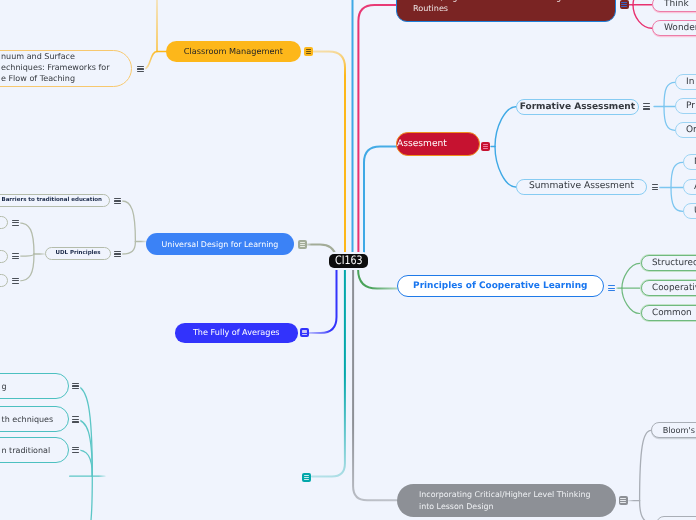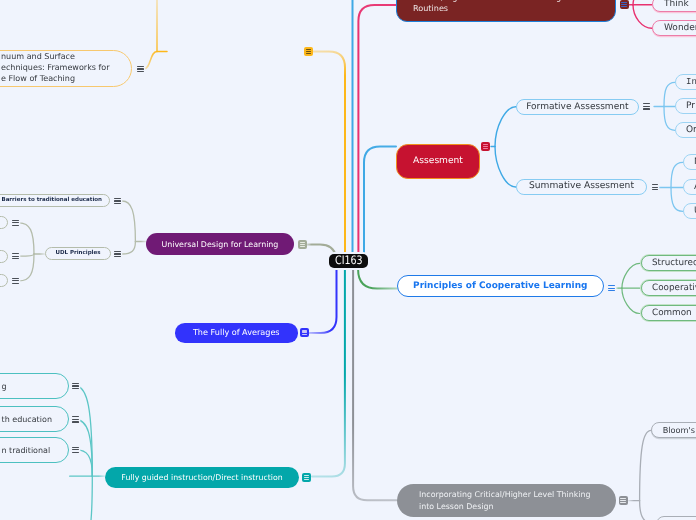--- a/index.html
+++ b/index.html
@@ -158,20 +158,21 @@
       <path d="M307,244.5H320Q336,244.5 336,260.5V254" fill="none" stroke="url(#gr17)" stroke-width="2" stroke-linecap="round" stroke-linejoin="round"></path>
       <path d="M146.4,241.5H135.4" fill="none" stroke="url(#gr18)" stroke-width="1.3" stroke-linecap="round" stroke-linejoin="round"></path>
       <path d="M135.4,241.5C135.4,211.125 131.648,201 122,201" fill="none" stroke="#b4bcab" stroke-width="1.3" stroke-linecap="round" stroke-linejoin="round"></path>
       <path d="M135.4,241.5C135.4,250.875 131.648,254 122,254" fill="none" stroke="#b4bcab" stroke-width="1.3" stroke-linecap="round" stroke-linejoin="round"></path>
       <path d="M45,254H34" fill="none" stroke="url(#gr19)" stroke-width="1.3" stroke-linecap="round" stroke-linejoin="round"></path>
       <path d="M34,254C34,230.60000000000002 29.799999999999997,222.8 19,222.8" fill="none" stroke="#b4bcab" stroke-width="1.3" stroke-linecap="round" stroke-linejoin="round"></path>
       <path d="M34,254C34,255.64999999999998 29.799999999999997,256.2 19,256.2" fill="none" stroke="#b4bcab" stroke-width="1.3" stroke-linecap="round" stroke-linejoin="round"></path>
       <path d="M34,254C34,274.17499999999995 29.799999999999997,280.9 19,280.9" fill="none" stroke="#b4bcab" stroke-width="1.3" stroke-linecap="round" stroke-linejoin="round"></path>
     </svg>
 <div class="node" style="left: 329px; top: 254px; width: 39px; height: 13.5px; border-radius: 5px; background: rgb(13, 13, 13); color: rgb(255, 255, 255); font-size: 11.6px; justify-content: center; box-shadow: rgb(240, 244, 253) 0px 0px 0px 2px; z-index: 10;"><span style="display: block; transform: scaleX(0.82); transform-origin: center center;">CI163</span></div>
+    <div class="node" style="left: 166.4px; top: 41.2px; width: 134.6px; height: 20.6px; border-radius: 10.3px; background: rgb(253, 183, 26); color: rgb(38, 38, 38); font-size: 8.2px; justify-content: center; z-index: 3;"><span style="display: block; transform: scaleX(1); transform-origin: center center;">Classroom Management</span></div>
     <div class="icon" style="left: 304.1px; top: 47px; width: 9px; height: 9px; z-index: 6; display: flex; flex-direction: column; justify-content: space-between; align-items: center; padding: 2.1px 0px; box-sizing: border-box; background: rgb(253, 183, 26); border-radius: 2px;">
       <div style="width: 5.2px; height: 1.2px; background: rgb(107, 82, 18); border-radius: 0.6px;"></div>
       <div style="width: 5.2px; height: 1.2px; background: rgb(107, 82, 18); border-radius: 0.6px;"></div>
       <div style="width: 5.2px; height: 1.2px; background: rgb(107, 82, 18); border-radius: 0.6px;"></div>
     </div>
     <div class="node" style="left: -62px; top: 50px; width: 194px; height: 36.8px; border-radius: 18.4px; background: rgb(240, 244, 253); border: 1px solid rgb(247, 200, 110); color: rgb(53, 57, 63); font-size: 8.04px; justify-content: flex-start; padding: 0px 0px 0px 62px; line-height: 10.9px; z-index: 3;"><span style="display: block; transform: scaleX(1); transform-origin: left center;">nuum and Surface
 echniques: Frameworks for
 e Flow of Teaching</span></div>
     <div class="icon" style="left: 137.4px; top: 65.8px; width: 6.2px; height: 6.4px; z-index: 6; display: flex; flex-direction: column; justify-content: space-between; align-items: center; padding: 0px; box-sizing: border-box; background: rgb(240, 244, 253); box-shadow: rgb(240, 244, 253) 0px 0px 1.5px 1.5px;">
       <div style="width: 6.2px; height: 1.2px; background: rgb(74, 79, 87); border-radius: 0.6px;"></div>
@@ -180,39 +181,39 @@
     </div>
     <div class="node" style="left: 396.4px; top: -16px; width: 220px; height: 37.6px; border-radius: 11px; background: rgb(122, 36, 35); border: 1.8px solid rgb(29, 127, 217); color: rgb(236, 228, 228); font-size: 8.1px; justify-content: flex-start; padding: 0px 0px 0px 16px; line-height: 11px; z-index: 3;"><span style="display: block; transform: scaleX(1); transform-origin: left center;">Critical/Higher Level Visible Thinking
 Routines</span></div>
     <div class="icon" style="left: 619.5px; top: 0px; width: 9px; height: 9px; z-index: 6; display: flex; flex-direction: column; justify-content: space-between; align-items: center; padding: 2.1px 0px; box-sizing: border-box; background: rgb(122, 36, 35); border-radius: 2px;">
       <div style="width: 5.2px; height: 1.2px; background: rgb(59, 99, 196); border-radius: 0.6px;"></div>
       <div style="width: 5.2px; height: 1.2px; background: rgb(59, 99, 196); border-radius: 0.6px;"></div>
       <div style="width: 5.2px; height: 1.2px; background: rgb(59, 99, 196); border-radius: 0.6px;"></div>
     </div>
     <div class="node" style="left: 651.7px; top: -4.4px; width: 80px; height: 16.4px; border-radius: 8.2px; background: rgb(240, 244, 253); border: 1px solid rgb(236, 124, 168); color: rgb(53, 57, 63); font-size: 9px; justify-content: flex-start; padding: 0px 11px; box-shadow: rgb(248, 198, 219) 0px 1.2px 0px 0px; z-index: 3;"><span style="display: block; transform: scaleX(1); transform-origin: left center;">Think</span></div>
     <div class="node" style="left: 651.9px; top: 20px; width: 80px; height: 16.4px; border-radius: 8.2px; background: rgb(240, 244, 253); border: 1px solid rgb(236, 124, 168); color: rgb(53, 57, 63); font-size: 9px; justify-content: flex-start; padding: 0px 11px; box-shadow: rgb(248, 198, 219) 0px 1.2px 0px 0px; z-index: 3;"><span style="display: block; transform: scaleX(1); transform-origin: left center;">Wonder</span></div>
-    <div class="node" style="left: 396px; top: 144px; width: 84px; height: 35px; border-radius: 11.85px; background: rgb(198, 18, 48); border: 1.6px solid rgb(240, 144, 28); color: rgb(255, 255, 255); font-size: 9.1px; justify-content: center; z-index: 3;"><span style="display: block; transform: scaleX(1); transform-origin: center center;">Assesment</span></div>
+    <div class="node" style="left: 396px; top: 132px; width: 84px; height: 24px; border-radius: 11.85px; background: rgb(198, 18, 48); border: 1.6px solid rgb(240, 144, 28); color: rgb(255, 255, 255); font-size: 9.1px; z-index: 3;"><span style="display: block; transform: scaleX(1); transform-origin: center center;">Assesment</span></div>
     <div class="icon" style="left: 481px; top: 142px; width: 9px; height: 9px; z-index: 6; display: flex; flex-direction: column; justify-content: space-between; align-items: center; padding: 2.1px 0px; box-sizing: border-box; background: rgb(198, 18, 48); border-radius: 2px;">
       <div style="width: 5.2px; height: 1.2px; background: rgb(239, 125, 159); border-radius: 0.6px;"></div>
       <div style="width: 5.2px; height: 1.2px; background: rgb(239, 125, 159); border-radius: 0.6px;"></div>
       <div style="width: 5.2px; height: 1.2px; background: rgb(239, 125, 159); border-radius: 0.6px;"></div>
     </div>
-    <div class="node" style="left: 515.8px; top: 98.6px; width: 122.7px; height: 16.2px; border-radius: 8.1px; background: rgb(240, 244, 253); border: 1px solid rgb(134, 203, 242); color: rgb(53, 57, 63); font-size: 9.04px; justify-content: center; z-index: 3;"><span style="display: block; transform: scaleX(1); transform-origin: center center;">Formative Assessment</span></div>
+    <div class="node" style="left: 515.8px; top: 98.6px; width: 122.7px; height: 16.2px; border-radius: 8.1px; background: rgb(240, 244, 253); border: 1px solid rgb(134, 203, 242); color: rgb(53, 57, 63); font-size: 9.04px; justify-content: center; z-index: 3;"><span style="display: block; transform: scaleX(1); transform-origin: center center; font-weight: bold;">Formative Assessment</span></div>
     <div class="icon" style="left: 643.4px; top: 103.3px; width: 6.2px; height: 6.4px; z-index: 6; display: flex; flex-direction: column; justify-content: space-between; align-items: center; padding: 0px; box-sizing: border-box; background: rgb(240, 244, 253); box-shadow: rgb(240, 244, 253) 0px 0px 1.5px 1.5px;">
       <div style="width: 6.2px; height: 1.2px; background: rgb(74, 79, 87); border-radius: 0.6px;"></div>
       <div style="width: 6.2px; height: 1.2px; background: rgb(74, 79, 87); border-radius: 0.6px;"></div>
       <div style="width: 6.2px; height: 1.2px; background: rgb(74, 79, 87); border-radius: 0.6px;"></div>
     </div>
     <div class="node" style="left: 515.6px; top: 179px; width: 131px; height: 15.8px; border-radius: 7.9px; background: rgb(240, 244, 253); border: 1px solid rgb(134, 203, 242); color: rgb(53, 57, 63); font-size: 9.14px; justify-content: center; z-index: 3;"><span style="display: block; transform: scaleX(1); transform-origin: center center;">Summative Assesment</span></div>
     <div class="icon" style="left: 651.9px; top: 184.1px; width: 6.2px; height: 6.4px; z-index: 6; display: flex; flex-direction: column; justify-content: space-between; align-items: center; padding: 0px; box-sizing: border-box; background: rgb(240, 244, 253); box-shadow: rgb(240, 244, 253) 0px 0px 1.5px 1.5px;">
       <div style="width: 6.2px; height: 1.2px; background: rgb(74, 79, 87); border-radius: 0.6px;"></div>
       <div style="width: 6.2px; height: 1.2px; background: rgb(74, 79, 87); border-radius: 0.6px;"></div>
       <div style="width: 6.2px; height: 1.2px; background: rgb(74, 79, 87); border-radius: 0.6px;"></div>
     </div>
-    <div class="node" style="left: 675px; top: 74.2px; width: 60px; height: 16.2px; border-radius: 8.1px; background: rgb(240, 244, 253); border: 1px solid rgb(156, 211, 243); color: rgb(53, 57, 63); font-size: 9px; justify-content: flex-start; padding: 0px 10px; z-index: 3;"><span style="display: block; transform: scaleX(1); transform-origin: left center; font-family: Liberation Mono, monospace;">In</span></div>
+    <div class="node" style="left: 675px; top: 74.2px; width: 60px; height: 16.2px; border-radius: 8.1px; background: rgb(240, 244, 253); border: 1px solid rgb(156, 211, 243); color: rgb(53, 57, 63); font-size: 9px; justify-content: flex-start; padding: 0px 10px; z-index: 3;"><span style="display: block; transform: scaleX(1); transform-origin: left center;">In</span></div>
     <div class="node" style="left: 675px; top: 98.4px; width: 60px; height: 16.2px; border-radius: 8.1px; background: rgb(240, 244, 253); border: 1px solid rgb(156, 211, 243); color: rgb(53, 57, 63); font-size: 9px; justify-content: flex-start; padding: 0px 10px; z-index: 3;"><span style="display: block; transform: scaleX(1); transform-origin: left center;">Pr</span></div>
     <div class="node" style="left: 675px; top: 122.2px; width: 60px; height: 16.2px; border-radius: 8.1px; background: rgb(240, 244, 253); border: 1px solid rgb(156, 211, 243); color: rgb(53, 57, 63); font-size: 9px; justify-content: flex-start; padding: 0px 10px; z-index: 3;"><span style="display: block; transform: scaleX(1); transform-origin: left center;">Or</span></div>
     <div class="node" style="left: 683px; top: 154.2px; width: 60px; height: 16.2px; border-radius: 8.1px; background: rgb(240, 244, 253); border: 1px solid rgb(156, 211, 243); color: rgb(53, 57, 63); font-size: 9px; justify-content: flex-start; padding: 0px 10px; z-index: 3;"><span style="display: block; transform: scaleX(1); transform-origin: left center;">N</span></div>
     <div class="node" style="left: 683px; top: 179.2px; width: 60px; height: 16.2px; border-radius: 8.1px; background: rgb(240, 244, 253); border: 1px solid rgb(156, 211, 243); color: rgb(53, 57, 63); font-size: 9px; justify-content: flex-start; padding: 0px 10px; z-index: 3;"><span style="display: block; transform: scaleX(1); transform-origin: left center;">A</span></div>
     <div class="node" style="left: 683px; top: 203.2px; width: 60px; height: 16.2px; border-radius: 8.1px; background: rgb(240, 244, 253); border: 1px solid rgb(156, 211, 243); color: rgb(53, 57, 63); font-size: 9px; justify-content: flex-start; padding: 0px 10px; z-index: 3;"><span style="display: block; transform: scaleX(1); transform-origin: left center;">U</span></div>
     <div class="node" style="left: 396.6px; top: 275px; width: 206.5px; height: 22px; border-radius: 11px; background: rgb(255, 255, 255); border: 1.8px solid rgb(31, 122, 232); color: rgb(25, 118, 239); font-size: 8.95px; font-weight: bold; justify-content: center; z-index: 3;"><span style="display: block; transform: scaleX(1); transform-origin: center center;">Principles of Cooperative Learning</span></div>
     <div class="icon" style="left: 608.4px; top: 285px; width: 6.2px; height: 6.4px; z-index: 6; display: flex; flex-direction: column; justify-content: space-between; align-items: center; padding: 0px; box-sizing: border-box; background: rgb(240, 244, 253); box-shadow: rgb(240, 244, 253) 0px 0px 1.5px 1.5px;">
       <div style="width: 6.2px; height: 1.2px; background: rgb(46, 127, 232); border-radius: 0.6px;"></div>
       <div style="width: 6.2px; height: 1.2px; background: rgb(46, 127, 232); border-radius: 0.6px;"></div>
       <div style="width: 6.2px; height: 1.2px; background: rgb(46, 127, 232); border-radius: 0.6px;"></div>
@@ -222,28 +223,27 @@
     <div class="node" style="left: 640.7px; top: 305.3px; width: 70px; height: 16.4px; border-radius: 8.2px; background: rgb(240, 244, 253); border: 1px solid rgb(111, 185, 126); color: rgb(53, 57, 63); font-size: 8.8px; justify-content: flex-start; padding: 0px 10px; box-shadow: rgb(195, 226, 200) 0px 0px 0px 1px; z-index: 3;"><span style="display: block; transform: scaleX(1); transform-origin: left center;">Common</span></div>
     <div class="node" style="left: 396.5px; top: 484.3px; width: 219px; height: 33px; border-radius: 16.5px; background: rgb(141, 144, 150); color: rgb(239, 241, 244); font-size: 7.9px; justify-content: flex-start; padding: 0px 0px 0px 22px; line-height: 11.2px; z-index: 3;"><span style="display: block; transform: scaleX(1); transform-origin: left center;">Incorporating Critical/Higher Level Thinking
 into Lesson Design</span></div>
     <div class="icon" style="left: 618.5px; top: 496.2px; width: 9px; height: 9px; z-index: 6; display: flex; flex-direction: column; justify-content: space-between; align-items: center; padding: 2.1px 0px; box-sizing: border-box; background: rgb(141, 144, 150); border-radius: 2px;">
       <div style="width: 5.2px; height: 1.2px; background: rgb(231, 234, 238); border-radius: 0.6px;"></div>
       <div style="width: 5.2px; height: 1.2px; background: rgb(231, 234, 238); border-radius: 0.6px;"></div>
       <div style="width: 5.2px; height: 1.2px; background: rgb(231, 234, 238); border-radius: 0.6px;"></div>
     </div>
     <div class="node" style="left: 651.2px; top: 422.4px; width: 70px; height: 16.1px; border-radius: 8.05px; background: rgb(240, 244, 253); border: 1px solid rgb(169, 174, 182); color: rgb(53, 57, 63); font-size: 8.2px; justify-content: flex-start; padding: 0px 10.7px; box-shadow: rgb(204, 210, 218) 0px 1.2px 0px 0px; z-index: 3;"><span style="display: block; transform: scaleX(1); transform-origin: left center;">Bloom's</span></div>
     <div class="node" style="left: 655.6px; top: 515.7px; width: 70px; height: 16.1px; border-radius: 8.05px; background: rgb(240, 244, 253); border: 1px solid rgb(169, 174, 182); color: rgb(53, 57, 63); font-size: 8.2px; justify-content: flex-start; padding: 0px 10.7px; z-index: 3;"><span style="display: block; transform: scaleX(1); transform-origin: left center;">Fiv</span></div>
-    <div class="node" style="left: 105px; top: 467.3px; width: 194px; height: 20.8px; border-radius: 10.4px; background: rgb(3, 167, 170); color: rgb(255, 255, 255); font-size: 7.8px; justify-content: center; z-index: 3;"><span style="display: block; transform: scaleX(1); transform-origin: center center;">Fully guided instruction/Direct instruction</span></div>
     <div class="icon" style="left: 302px; top: 473px; width: 9px; height: 9px; z-index: 6; display: flex; flex-direction: column; justify-content: space-between; align-items: center; padding: 2.1px 0px; box-sizing: border-box; background: rgb(3, 167, 170); border-radius: 2px;">
       <div style="width: 5.2px; height: 1.2px; background: rgb(201, 236, 236); border-radius: 0.6px;"></div>
       <div style="width: 5.2px; height: 1.2px; background: rgb(201, 236, 236); border-radius: 0.6px;"></div>
       <div style="width: 5.2px; height: 1.2px; background: rgb(201, 236, 236); border-radius: 0.6px;"></div>
     </div>
     <div class="node" style="left: -62.5px; top: 372.8px; width: 131px; height: 26.4px; border-radius: 13.2px; background: rgb(240, 244, 253); border: 1px solid rgb(76, 192, 192); color: rgb(53, 57, 63); font-size: 8px; justify-content: flex-start; padding: 0px 0px 0px 62.5px; z-index: 3;"><span style="display: block; transform: scaleX(1); transform-origin: left center;">g</span></div>
-    <div class="node" style="left: -62.5px; top: 406.3px; width: 131px; height: 26.4px; border-radius: 13.2px; background: rgb(240, 244, 253); border: 1px solid rgb(76, 192, 192); color: rgb(53, 57, 63); font-size: 8px; justify-content: flex-start; padding: 0px 0px 0px 62.5px; z-index: 3;"><span style="display: block; transform: scaleX(1); transform-origin: left center;">th education</span></div>
+    <div class="node" style="left: -62.5px; top: 406.3px; width: 131px; height: 26.4px; border-radius: 13.2px; background: rgb(240, 244, 253); border: 1px solid rgb(76, 192, 192); color: rgb(53, 57, 63); font-size: 8px; justify-content: flex-start; padding: 0px 0px 0px 62.5px; z-index: 3;"><span style="display: block; transform: scaleX(1); transform-origin: left center;">th echniques</span></div>
     <div class="node" style="left: -62.5px; top: 436.5px; width: 131px; height: 26.4px; border-radius: 13.2px; background: rgb(240, 244, 253); border: 1px solid rgb(76, 192, 192); color: rgb(53, 57, 63); font-size: 8px; justify-content: flex-start; padding: 0px 0px 0px 62.5px; z-index: 3;"><span style="display: block; transform: scaleX(1); transform-origin: left center;">n traditional</span></div>
     <div class="icon" style="left: 72.4px; top: 382.8px; width: 6.2px; height: 6.4px; z-index: 6; display: flex; flex-direction: column; justify-content: space-between; align-items: center; padding: 0px; box-sizing: border-box; background: rgb(240, 244, 253); box-shadow: rgb(240, 244, 253) 0px 0px 1.5px 1.5px;">
       <div style="width: 6.2px; height: 1.2px; background: rgb(74, 79, 87); border-radius: 0.6px;"></div>
       <div style="width: 6.2px; height: 1.2px; background: rgb(74, 79, 87); border-radius: 0.6px;"></div>
       <div style="width: 6.2px; height: 1.2px; background: rgb(74, 79, 87); border-radius: 0.6px;"></div>
     </div>
     <div class="icon" style="left: 72.4px; top: 416.3px; width: 6.2px; height: 6.4px; z-index: 6; display: flex; flex-direction: column; justify-content: space-between; align-items: center; padding: 0px; box-sizing: border-box; background: rgb(240, 244, 253); box-shadow: rgb(240, 244, 253) 0px 0px 1.5px 1.5px;">
       <div style="width: 6.2px; height: 1.2px; background: rgb(74, 79, 87); border-radius: 0.6px;"></div>
       <div style="width: 6.2px; height: 1.2px; background: rgb(74, 79, 87); border-radius: 0.6px;"></div>
       <div style="width: 6.2px; height: 1.2px; background: rgb(74, 79, 87); border-radius: 0.6px;"></div>
@@ -252,21 +252,21 @@
       <div style="width: 6.2px; height: 1.2px; background: rgb(74, 79, 87); border-radius: 0.6px;"></div>
       <div style="width: 6.2px; height: 1.2px; background: rgb(74, 79, 87); border-radius: 0.6px;"></div>
       <div style="width: 6.2px; height: 1.2px; background: rgb(74, 79, 87); border-radius: 0.6px;"></div>
     </div>
     <div class="node" style="left: 175px; top: 322.9px; width: 122.5px; height: 19.6px; border-radius: 9.8px; background: rgb(50, 51, 252); color: rgb(255, 255, 255); font-size: 8.1px; justify-content: center; z-index: 3;"><span style="display: block; transform: scaleX(1); transform-origin: center center;">The Fully of Averages</span></div>
     <div class="icon" style="left: 300.3px; top: 328.4px; width: 9px; height: 9px; z-index: 6; display: flex; flex-direction: column; justify-content: space-between; align-items: center; padding: 2.1px 0px; box-sizing: border-box; background: rgb(50, 51, 252); border-radius: 2px;">
       <div style="width: 5.2px; height: 1.2px; background: rgb(201, 197, 247); border-radius: 0.6px;"></div>
       <div style="width: 5.2px; height: 1.2px; background: rgb(201, 197, 247); border-radius: 0.6px;"></div>
       <div style="width: 5.2px; height: 1.2px; background: rgb(201, 197, 247); border-radius: 0.6px;"></div>
     </div>
-    <div class="node" style="left: 146.1px; top: 233.2px; width: 147.8px; height: 22.4px; border-radius: 11.2px; background: #701a75; color: rgb(255, 255, 255); font-size: 7.92px; justify-content: center; z-index: 3;"><span style="display: block; transform: scaleX(1); transform-origin: center center;">Universal Design for Learning</span></div>
+    <div class="node" style="left: 146.1px; top: 233.2px; width: 147.8px; height: 22.4px; border-radius: 11.2px; background: #3b82f6; color: rgb(255, 255, 255); font-size: 7.92px; justify-content: center; z-index: 3;"><span style="display: block; transform: scaleX(1); transform-origin: center center;">Universal Design for Learning</span></div>
     <div class="icon" style="left: 297.9px; top: 240px; width: 9px; height: 9px; z-index: 6; display: flex; flex-direction: column; justify-content: space-between; align-items: center; padding: 2.1px 0px; box-sizing: border-box; background: rgb(163, 172, 152); border-radius: 2px;">
       <div style="width: 5.2px; height: 1.2px; background: rgb(230, 234, 226); border-radius: 0.6px;"></div>
       <div style="width: 5.2px; height: 1.2px; background: rgb(230, 234, 226); border-radius: 0.6px;"></div>
       <div style="width: 5.2px; height: 1.2px; background: rgb(230, 234, 226); border-radius: 0.6px;"></div>
     </div>
     <div class="node" style="left: -24px; top: 194.1px; width: 134px; height: 13.3px; border-radius: 6.65px; background: rgb(240, 244, 253); border: 1px solid rgb(180, 188, 171); color: rgb(27, 42, 74); font-size: 5.5px; font-weight: bold; justify-content: flex-end; padding: 0px 7px; z-index: 3;"><span style="display: block; transform: scaleX(1); transform-origin: right center;">Barriers to traditional education</span></div>
     <div class="icon" style="left: 114.4px; top: 197.8px; width: 6.2px; height: 6.4px; z-index: 6; display: flex; flex-direction: column; justify-content: space-between; align-items: center; padding: 0px; box-sizing: border-box; background: rgb(240, 244, 253); box-shadow: rgb(240, 244, 253) 0px 0px 1.5px 1.5px;">
       <div style="width: 6.2px; height: 1.2px; background: rgb(74, 79, 87); border-radius: 0.6px;"></div>
       <div style="width: 6.2px; height: 1.2px; background: rgb(74, 79, 87); border-radius: 0.6px;"></div>
       <div style="width: 6.2px; height: 1.2px; background: rgb(74, 79, 87); border-radius: 0.6px;"></div>

